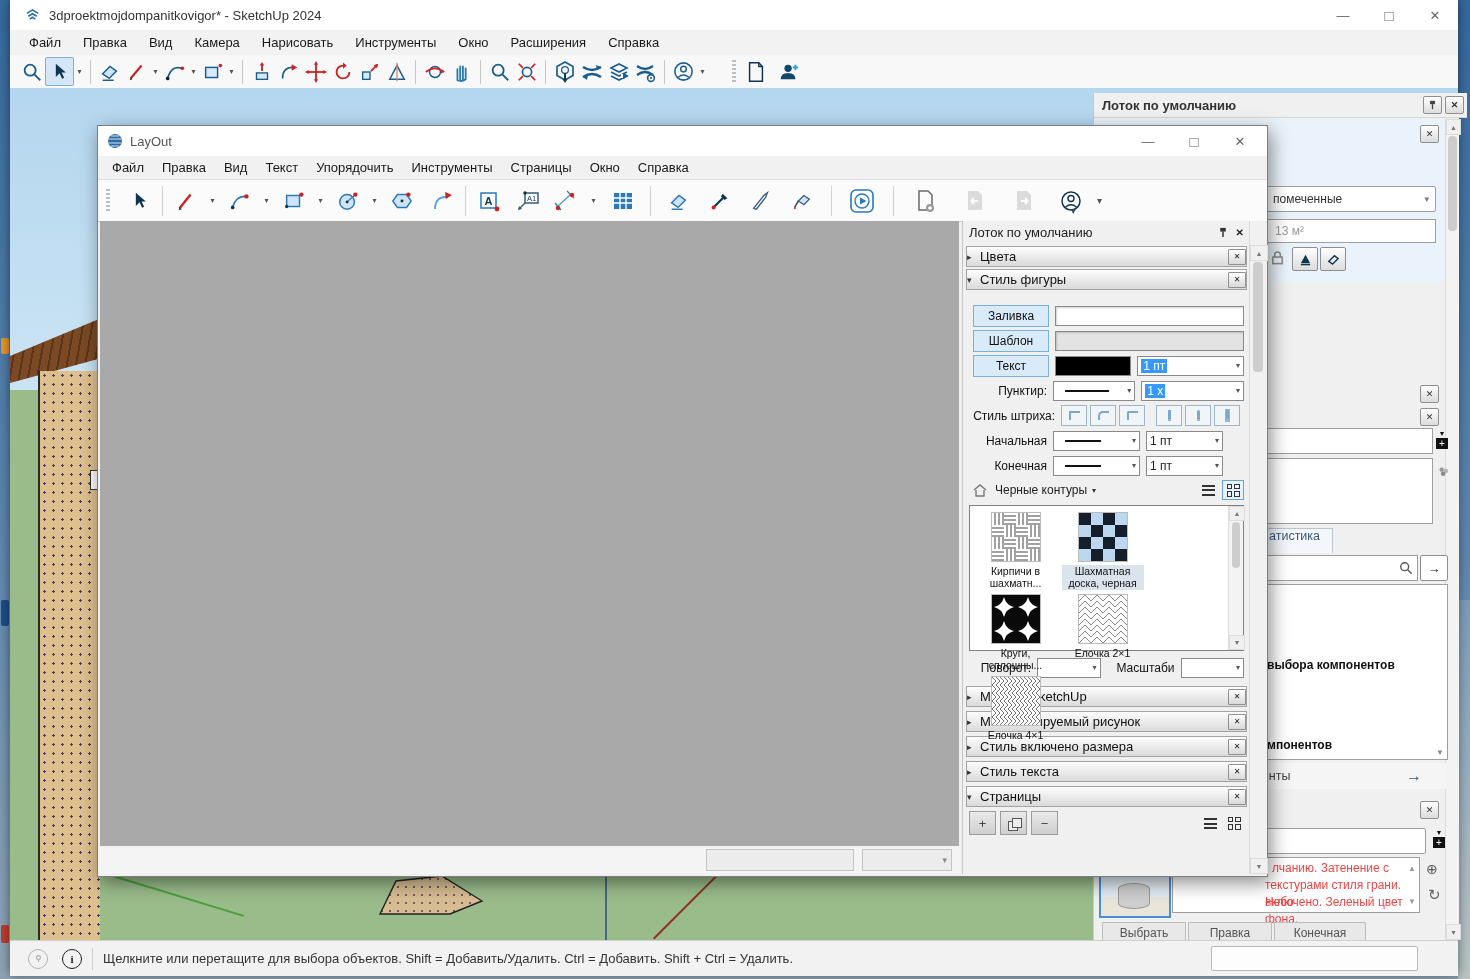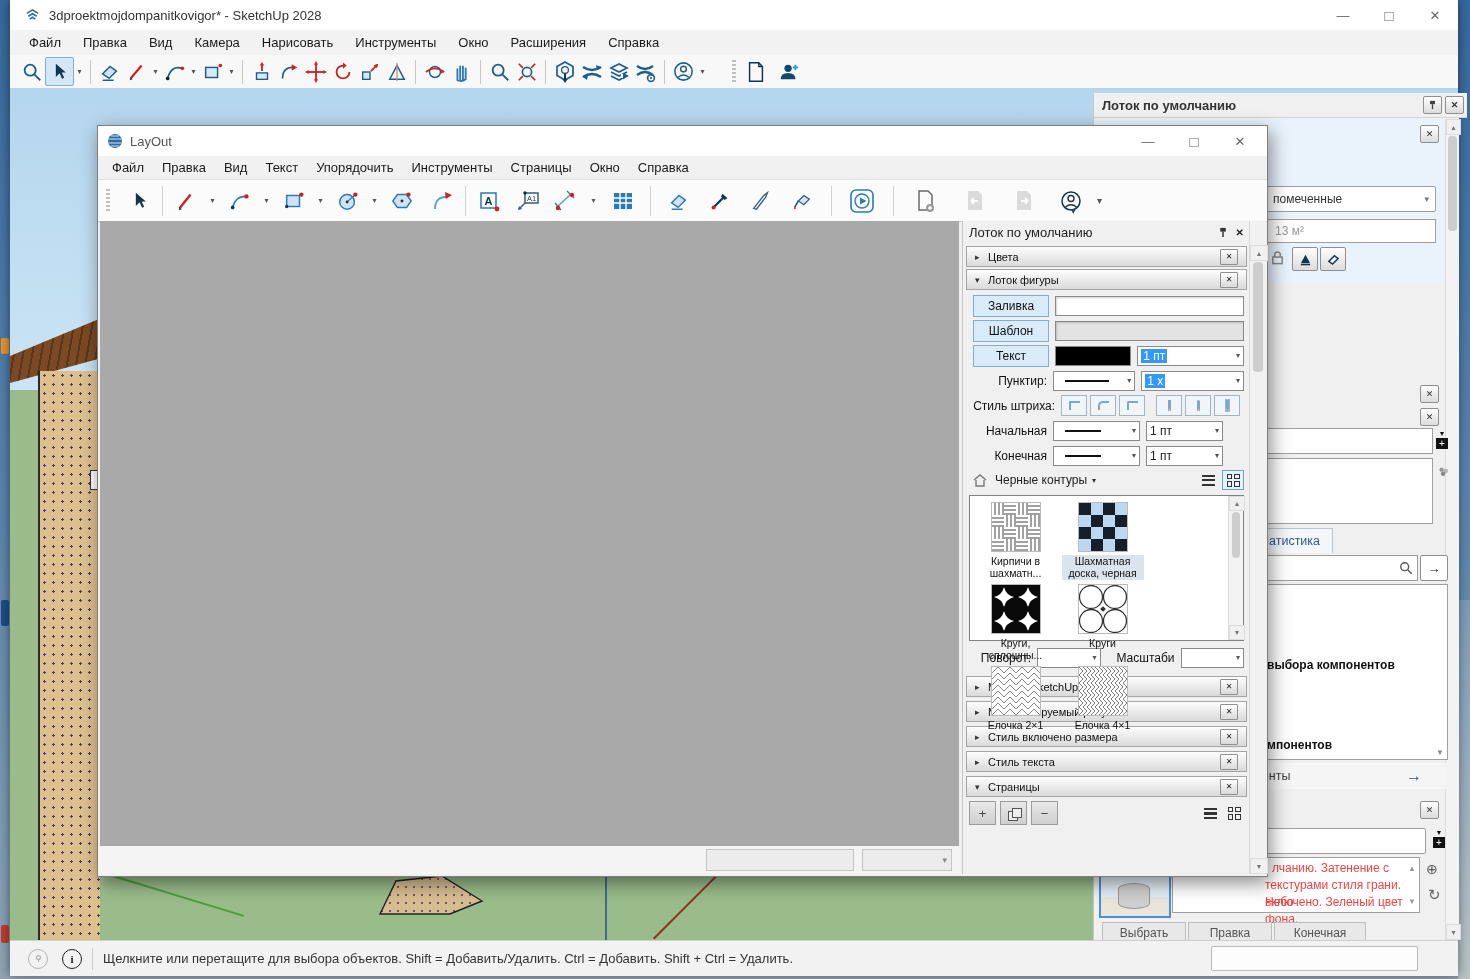--- a/index.html
+++ b/index.html
@@ -84,21 +84,21 @@
   .lo-val{width:146px;height:20px;background:#ececec;border:1px solid #c4c4c4;margin-left:608px}
   .lo-zoom{width:88px;height:20px;background:#ececec;border:1px solid #c4c4c4;margin-left:8px;display:flex;align-items:center}
   .lo-zoom i{margin-left:auto;font-style:normal;color:#888;font-size:9px;padding-right:4px}
   .lo-ovf{left:973px;top:80px;font-size:9px;color:#444}
 
   
   .lo-tray{left:864px;top:95px;width:304px;height:653px;background:#f0f0f0;border-left:1px solid #c5c5c5;padding:0;box-sizing:border-box}
   .lo-tray-in{position:absolute;left:0;top:0;right:16px;bottom:0}
   .lt-hdr{height:23px;display:flex;align-items:center;font-size:13px;color:#222;padding-left:6px}
   .lt-hdr .hbt{margin-left:4px}
-  .sect{height:19px;margin:2px 3px 0 3px;background:linear-gradient(#fdfdfd,#dadada);border:1px solid #a4a4a4;display:flex;align-items:center;font-size:11px;color:#111;padding:0 8px}
+  .sect{height:19px;margin:2px 3px 0 3px;background:linear-gradient(#fdfdfd,#dadada);border:1px solid #a4a4a4;display:flex;align-items:center;font-size:13px;color:#111;padding:0 0}
   .sect .tri{font-size:9px;color:#333;width:13px}
   .xbtn{margin-left:auto;width:16px;height:14px;border:1px solid #909090;background:linear-gradient(#fefefe,#d9d9d9);display:flex;align-items:center;justify-content:center;font-size:8px;color:#222;border-radius:1px}
   .row{display:flex;align-items:center;margin:4px 6px 0 6px;height:21px;font-size:12px}
   .rlab{width:78px;text-align:right;padding-right:6px;color:#111;flex:0 0 auto;font-size:12px}
   .btn3{width:74px;height:20px;background:#d9eaf9;border:1px solid #7ab0dc;display:flex;align-items:center;justify-content:center;font-size:12px;color:#111;flex:0 0 auto}
   .swatch{height:18px;border:1px solid #8a8a8a;box-shadow:inset 1px 1px 2px rgba(0,0,0,.18);margin-left:6px}
   .combo{height:18px;background:#fff;border:1px solid #8a8a8a;font-size:12px;display:flex;align-items:center;padding-left:3px;margin-left:6px}
   .combo .ch{margin-left:auto;color:#555;font-size:8px;padding-right:3px}
   .hl{background:#3399ff;color:#fff;padding:0 2px;line-height:14px}
   .lineg{width:44px;height:2px;background:#111;margin:0 auto 0 8px}
@@ -139,21 +139,21 @@
 <div class="a desktop-frag" style="left:1px;top:925px;width:8px;height:18px;background:#c23b2e"></div>
 
 <div class="a" style="left:1458px;top:600px;width:12px;height:379px;background:linear-gradient(180deg,#7d9cba,#b9c3c4)"></div>
 
 <div class="a su">
 
   <div class="su-title">
     <svg width="17" height="17" viewBox="0 0 24 24" style="margin-left:14px">
       <path d="M4 9 L12 4 L20 9 M6 13 L12 9.5 L18 13 M8 17 L12 14.5 L16 17" stroke="#2e6da4" stroke-width="2.2" fill="none"></path>
     </svg>
-    <span class="ttl">3dproektmojdompanitkovigor* - SketchUp 2028</span>
+    <span class="ttl">3dproektmojdompanitkovigor* - SketchUp 2024</span>
     <div class="winbtns">
       <div class="winbtn">—</div>
       <div class="winbtn" style="font-size:15px">□</div>
       <div class="winbtn">✕</div>
     </div>
   </div>
 
   <div class="su-menu" style="padding-left:8px">
     <span>Файл</span>
     <span>Правка</span>
@@ -406,21 +406,21 @@
       <span class="g-dn" style="display:block;font-size:7px;color:#111"></span>
       <span style="display:block;width:12px;height:11px;margin:1px auto 0;background:#111;color:#fff;font-size:10px;line-height:11px">+</span>
     </div>
     <div class="a fld" style="left:18px;top:365px;width:319px;height:64px;background:#fff"></div>
     <svg class="a" style="left:343px;top:372px" width="13" height="13" viewBox="0 0 14 14">
         <circle cx="5" cy="5" r="2.4" fill="#9a9a9a"></circle>
         <circle cx="9.5" cy="6.5" r="2.4" fill="#b5b5b5"></circle>
         <circle cx="6.5" cy="9.5" r="2.4" fill="#8a8a8a"></circle>
       </svg>
 
-    <div class="a" style="left:150px;top:435px;width:87px;height:24px;background:#f3f7fb;border:1px solid #b9c6d2;border-bottom:none;font-size:12.5px;color:#3a5a7a;display:flex;align-items:center">
+    <div class="a" style="left:150px;top:435px;width:87px;height:24px;background:#f3f7fb;border:1px solid #b9c6d2;border-bottom:none;font-size:12.5px;color:#3a5a7a;display:flex;align-items:flex-start">
       <span style="padding-left:24px">атистика</span>
     </div>
 
     <div class="a fld" style="left:18px;top:462px;width:304px;height:24px">
       <svg style="margin-left:auto;margin-right:4px" width="14" height="14" viewBox="0 0 16 16">
           <circle cx="6.5" cy="6.5" r="4.5" stroke="#555" stroke-width="1.6" fill="none"></circle>
           <line x1="10" y1="10" x2="14.5" y2="14.5" stroke="#555" stroke-width="1.6"></line>
         </svg>
     </div>
     <div class="a sqbtn" style="left:326px;top:462px;width:26px;height:24px;background:#fff">
@@ -689,25 +689,25 @@
       </div>
 
       <div class="sect">
         <span class="tri g-tr"></span>
         <span>Цвета</span>
         <span class="xbtn g-x"></span>
       </div>
 
       <div class="sect">
         <span class="tri g-td"></span>
-        <span>Лоток фигуры</span>
+        <span>Стиль фигуры</span>
         <span class="xbtn g-x"></span>
       </div>
 
-      <div class="row" style="margin-top:5px">
+      <div class="row" style="margin-top:15px">
         <div class="btn3" style="margin-left:4px">
             <span>Заливка</span>
           </div>
         <div class="swatch" style="width:197px;background:#fff"></div>
       </div>
       <div class="row">
         <div class="btn3" style="margin-left:4px">
             <span>Шаблон</span>
           </div>
         <div class="swatch" style="width:197px;background:#e3e3e3"></div>
@@ -835,33 +835,20 @@
                 <path d="M12 2 Q14 10 22 12 Q14 14 12 22 Q10 14 2 12 Q10 10 12 2 Z"></path>
                 <path d="M36 2 Q38 10 46 12 Q38 14 36 22 Q34 14 26 12 Q34 10 36 2 Z"></path>
                 <path d="M12 26 Q14 34 22 36 Q14 38 12 46 Q10 38 2 36 Q10 34 12 26 Z"></path>
                 <path d="M36 26 Q38 34 46 36 Q38 38 36 46 Q34 38 26 36 Q34 34 36 26 Z"></path>
               </g>
             </svg>
             <span class="pat-cap">Круги, сплошны...</span>
           </div>
           <div class="pat">
             <svg width="48" height="48" viewBox="0 0 48 48">
-              <rect width="48" height="48" fill="#fff"></rect>
-              <g stroke="#333" stroke-width="1.3" fill="none">
-                <circle cx="12" cy="12" r="11.5"></circle>
-                  <circle cx="36" cy="12" r="11.5"></circle>
-                <circle cx="12" cy="36" r="11.5"></circle>
-                  <circle cx="36" cy="36" r="11.5"></circle>
-              </g>
-              <rect x="22" y="22" width="4" height="4" fill="#333" transform="rotate(45 24 24)"></rect>
-            </svg>
-            <span class="pat-cap">Круги</span>
-          </div>
-          <div class="pat">
-            <svg width="48" height="48" viewBox="0 0 48 48">
               <defs>
                   <pattern id="pH2" width="12" height="12" patternUnits="userSpaceOnUse">
                 <rect width="12" height="12" fill="#fff"></rect>
                 <path d="M0 12 L6 6 L12 12 M0 6 L6 0 L12 6 M0 0 L3 -3" stroke="#888" stroke-width="1" fill="none"></path>
               </pattern>
                 </defs>
               <rect width="48" height="48" fill="url(#pH2)"></rect>
             </svg>
             <span class="pat-cap">Елочка 2×1</span>
           </div>

